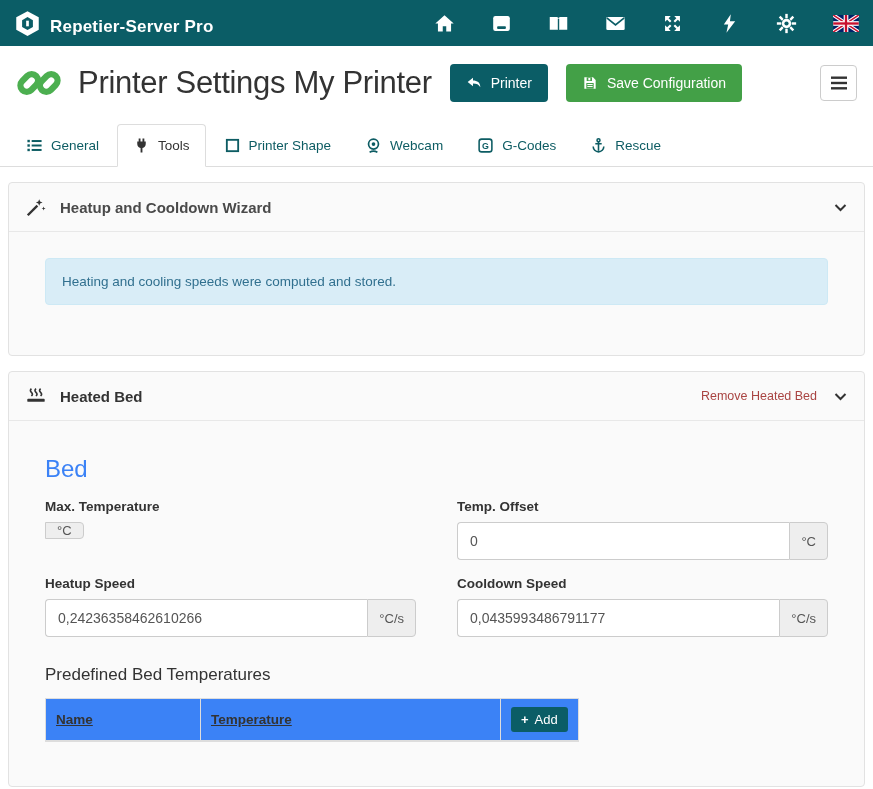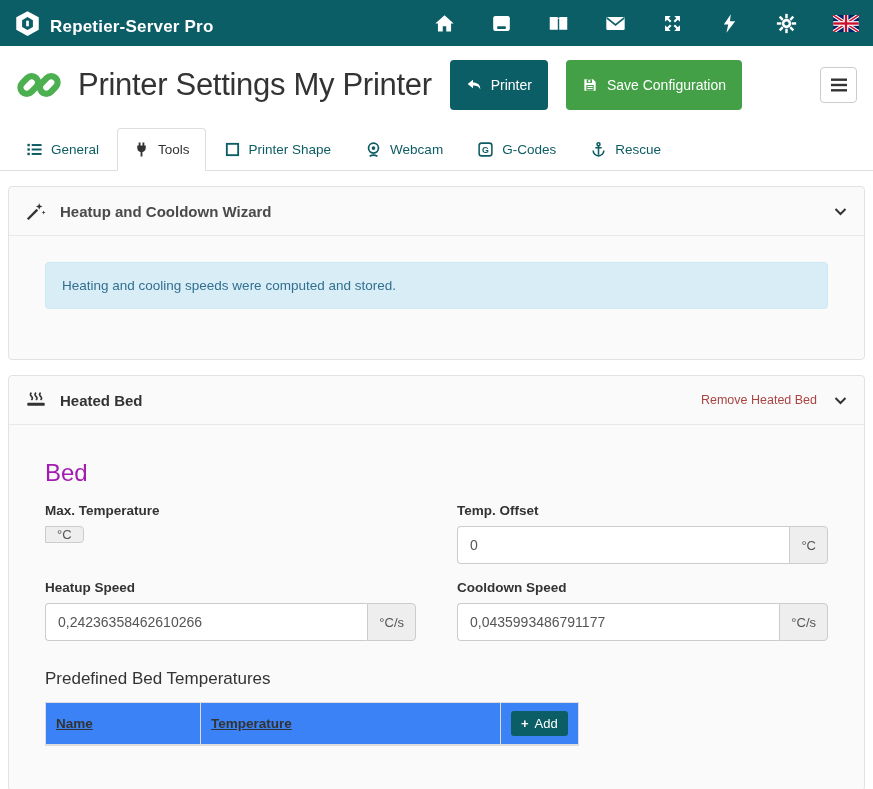--- a/index.html
+++ b/index.html
@@ -19,21 +19,21 @@
   .brand-name { color:#fff; font-size:17px; font-weight:bold; letter-spacing:.2px; }
   .nav-icons { margin-left:auto; display:flex; align-items:center; gap:36px; }
   .nav-icon { width:21px; height:21px; display:flex; align-items:center; justify-content:center; cursor:pointer; }
   .nav-icon svg { width:100%; height:100%; }
 
   
   .page-header { display:flex; align-items:center; padding:14px 16px 12px 16px; background:#fff; }
   .chain-icon { width:46px; height:46px; margin-right:16px; flex:0 0 auto; }
   .page-title { font-size:31px; font-weight:500; color:#333; margin:0; letter-spacing:-0.3px; white-space:nowrap; }
   .btn { border:none; border-radius:4px; font-size:14px; font-family:inherit;
-         display:inline-flex; align-items:center; gap:9px; height:50px; padding:0 16px;
+         display:inline-flex; align-items:center; gap:9px; height:38px; padding:0 16px;
          color:#fff; cursor:pointer; }
   .btn svg { width:16px; height:16px; }
   .btn-printer { background:#0b5d66; margin-left:18px; }
   .btn-save { background:#43a047; margin-left:18px; }
   .menu-btn { margin-left:auto; width:37px; height:36px; background:#fff; border:1px solid #ccc;
               border-radius:4px; display:flex; align-items:center; justify-content:center; cursor:pointer; }
 
   
   .tabs { display:flex; align-items:flex-end; padding:6px 10px 0 10px; border-bottom:1px solid #ddd; }
   .tab { display:flex; align-items:center; gap:8px; padding:12px 15px; font-size:13.5px;
@@ -50,21 +50,21 @@
   .panel-header svg.hdr-icon { width:22px; height:22px; flex:0 0 auto; }
   .panel-tools { margin-left:auto; display:flex; align-items:center; gap:16px; }
   .remove-link { color:#a94442; font-size:12.5px; text-decoration:none; cursor:pointer; }
   .chev { width:15px; height:15px; cursor:pointer; }
 
   .wizard-body { padding:26px 36px 50px 36px; }
   .alert-info { background:#d9edf7; border:1px solid #cde9f5; border-radius:4px;
                 color:#31708f; font-size:13.5px; padding:15px 16px; }
 
   .bed-body { padding:34px 36px 44px 36px; }
-  .section-title { font-size:24px; font-weight:500; color:#a21caf; margin:0 0 16px 0; }
+  .section-title { font-size:24px; font-weight:500; color:#3b82f6; margin:0 0 16px 0; }
   .field-grid { display:grid; grid-template-columns:1fr 1fr; column-gap:41px; row-gap:16px; }
   .field-label { font-size:13.5px; font-weight:bold; color:#333; margin-bottom:8px; }
   .input-group { display:flex; width:100%; }
   .input-group input {
     flex:1 1 auto; min-width:0; height:38px; border:1px solid #ccc; border-right:none;
     border-radius:4px 0 0 4px; padding:0 12px; font-size:14px; color:#555;
     font-family:inherit; background:#fff; outline:none;
   }
   .input-addon { background:#eee; border:1px solid #ccc; border-radius:0 4px 4px 0;
                  display:flex; align-items:center; justify-content:center; padding:0 11px;

